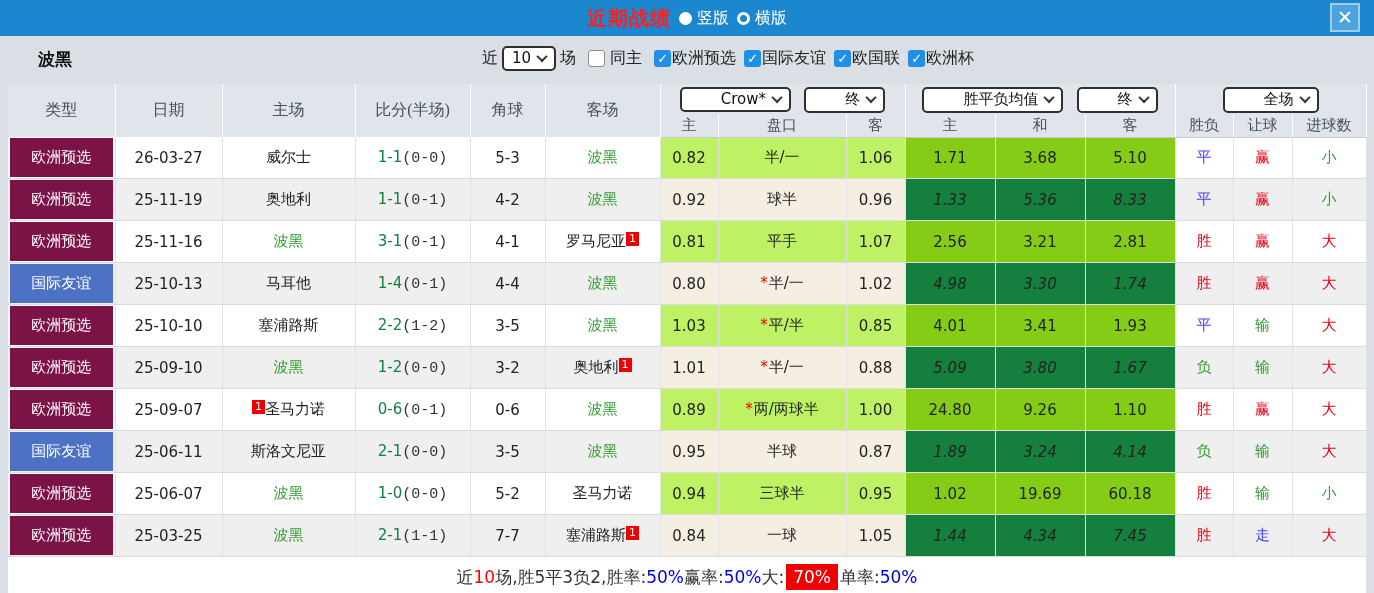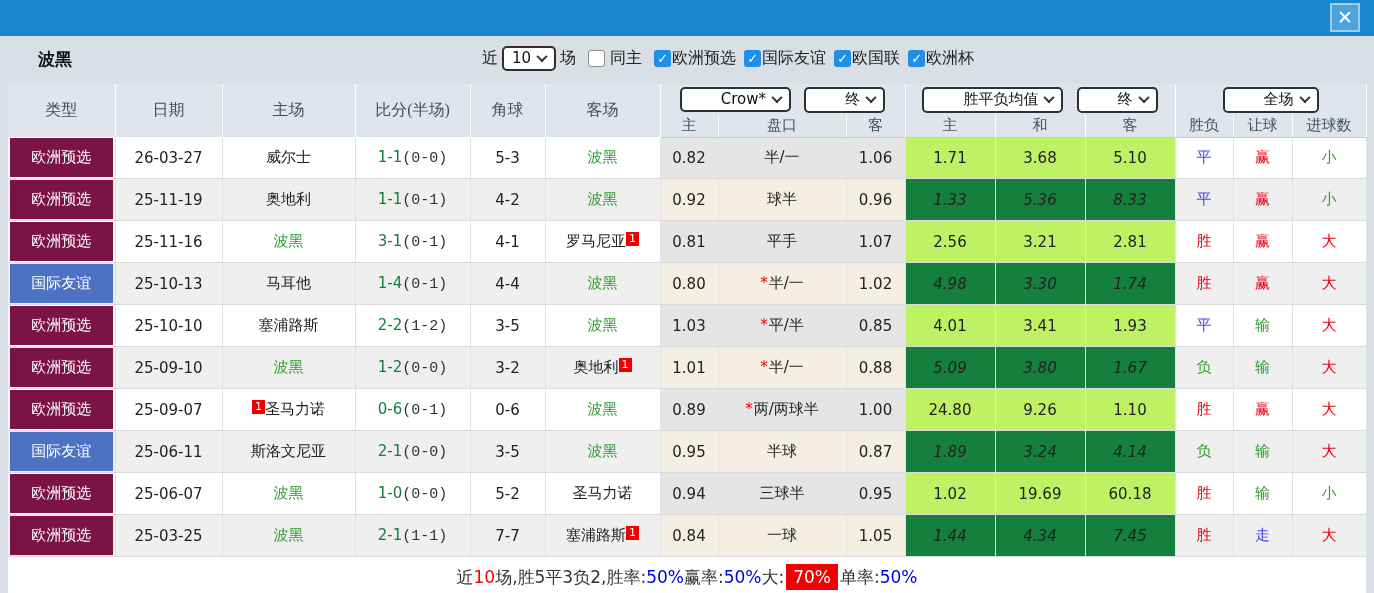--- a/index.html
+++ b/index.html
@@ -45,23 +45,23 @@
   table { border-collapse:collapse; table-layout:fixed; width:1358px; background:#fff; }
   th, td { overflow:hidden; white-space:nowrap; text-align:center; }
   thead th { background:#dfe5ea; color:#45505e; font-weight:normal; font-size:16px; border-right:1px solid #fff; }
   thead tr.sel-row th { height:31px; border-bottom:none; }
   thead tr.sub-row th { height:22px; font-size:15px; border-bottom:1px solid #c6cbd1; }
   thead th.span2 { border-bottom:1px solid #c6cbd1;font-family:Liberation Serif, serif; }
   thead .sel { margin:0 4px;padding-left:39px; }
   tbody td { height:41px; font-size:15px; border-bottom:1px solid #dcdcdc; border-right:1px solid #e2e2e2; color:#222; }
   tbody tr.even td.plain { background:#efefef; }
   tbody tr.odd  td.plain { background:#ffffff; }
-  td.cream { background:#e5e5e5; }
+  td.cream { background:#bef264; }
   tr.even td.cream { background:#f5eee2; }
-  td.lblue { background:#bef264; }
+  td.lblue { background:#84cc16; }
   tr.even td.lblue { background:#15803d;font-style:italic; }
   .type-pill { margin:1px 2px; height:39px; line-height:39px; color:#fff; font-size:15px; }
   .t-purple { background:#7b1346; }
   .t-blue { background:#4d72c3; }
   .team-green { color:#2e9b2e; }
   .score-red { color:#15803d; }
   .half { color:#333;font-family:Liberation Mono, monospace; }
   .badge1 {
     display:inline-block; background:#ee0000; color:#fff; font-size:11px;
     line-height:14px; padding:0 3px; position:relative; top:-4px;
@@ -77,20 +77,31 @@
   }
   .summary .s-k { color:#333; }
   .summary .s-r { color:#ff0000; }
   .summary .s-b { color:#0000dd; }
   .summary .s-hl { background:#f00000; color:#fff; padding:3px 7px; margin:0 2px; }
 </style>
 </head>
 <body>
 
 <div class="titlebar">
+  <div class="title-group">
+    <span class="main-title">近期战绩</span>
+    <span class="radio-opt">
+      <span class="radio-dot"></span>
+      <span>竖版</span>
+    </span>
+    <span class="radio-opt">
+      <span class="radio-ring"></span>
+      <span>横版</span>
+    </span>
+  </div>
   <div class="close-btn">✕</div>
 </div>
 
 <div class="filterbar">
   <span class="team-name">波黑</span>
   <div class="filter-group">
     <span class="lbl">近</span>
     <span class="sel">
       <span>10</span>
       <span class="chev"></span>

